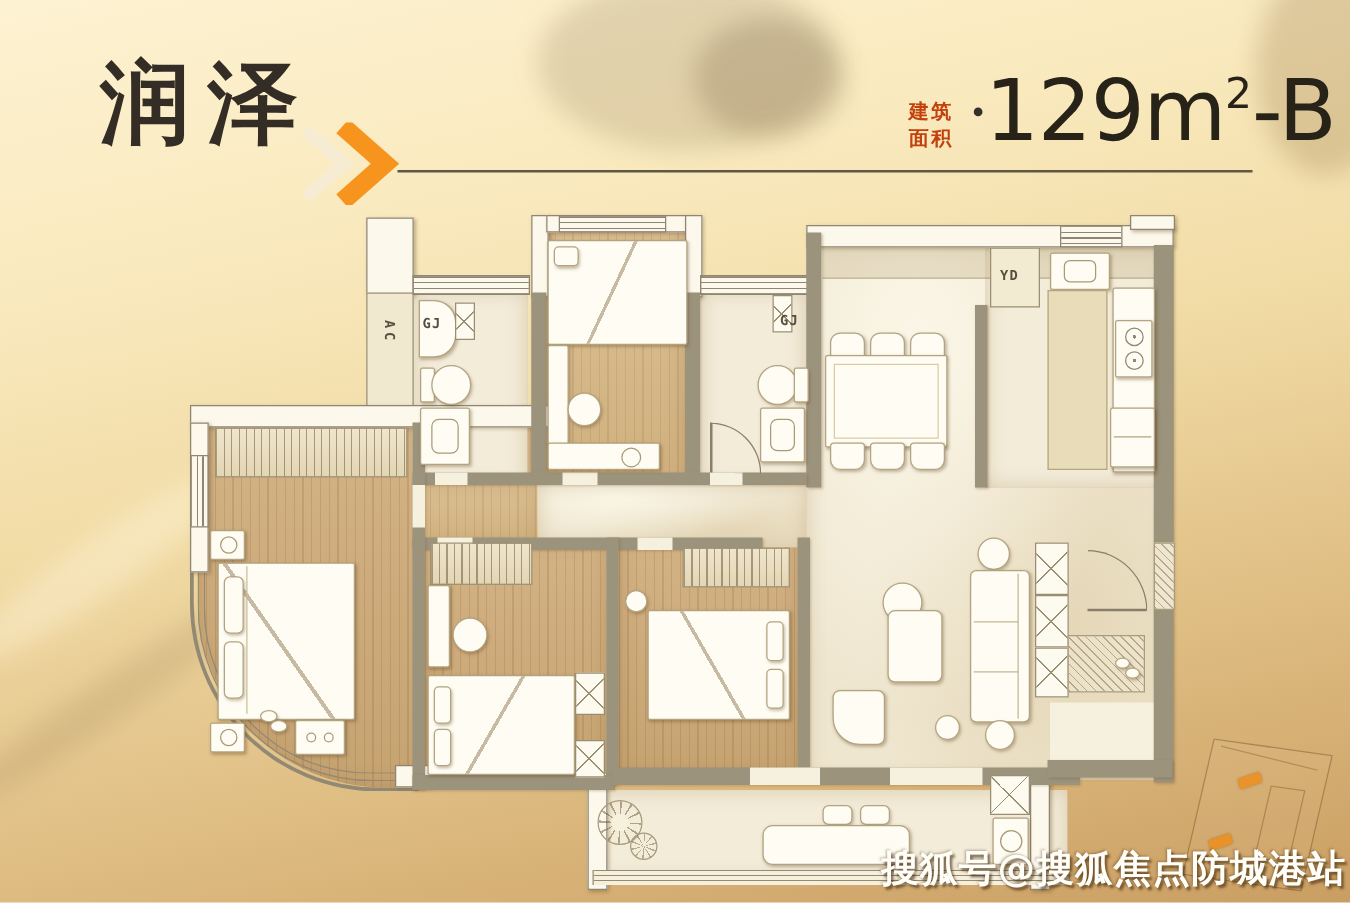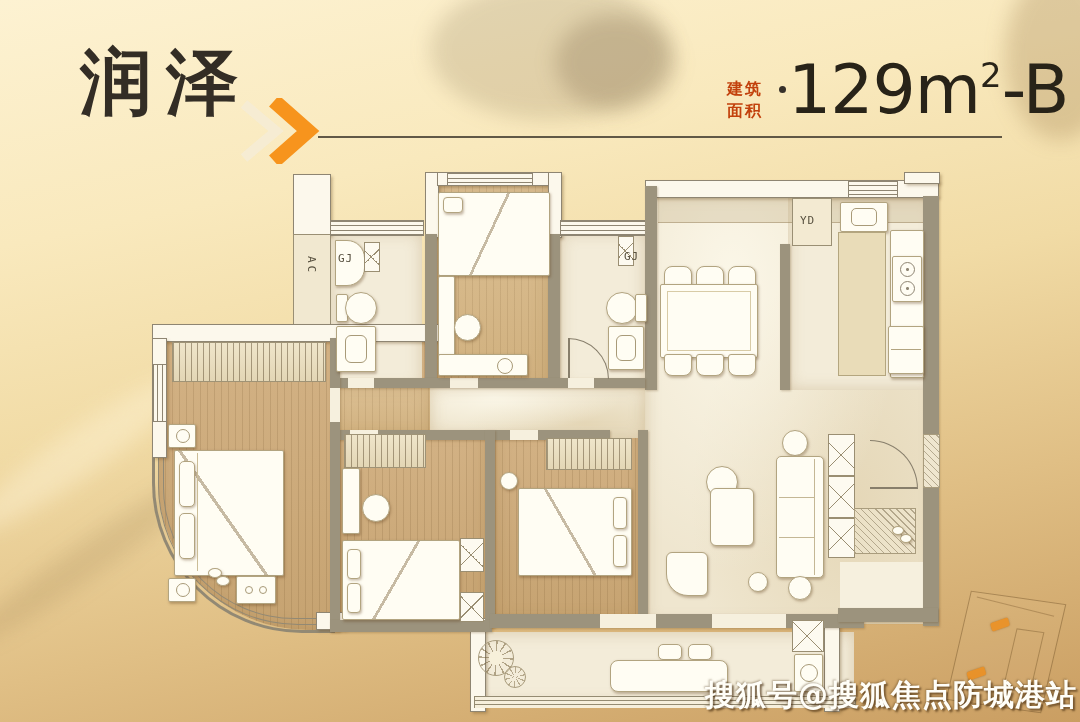--- a/index.html
+++ b/index.html
@@ -30,21 +30,21 @@
   .wt{position:absolute;background:#9c937d;box-shadow:1px 1px 2px rgba(110,80,40,.3)}
   .gap{position:absolute;background:#f6f0de}
   .winh{position:absolute;background:repeating-linear-gradient(180deg,#8e8572 0 1px,#fcf8ec 1px 4.5px);border:1px solid #8e8572}
   .winv{position:absolute;background:repeating-linear-gradient(90deg,#8e8572 0 1px,#fcf8ec 1px 4.5px);border:1px solid #8e8572}
   .fw{position:absolute;background:#fffdf3;border:1px solid #b2a480;border-radius:2px;box-shadow:1px 1.5px 2.5px rgba(100,70,35,.35)}
   .wrd{position:absolute;background:repeating-linear-gradient(90deg,rgba(80,62,35,.45) 0 1px,transparent 1px 6px),linear-gradient(180deg,#efe5ca,#e3d6b5);border:1px solid #9f9376}
   .xb{position:absolute;background-color:#fdfaf0;border:1px solid #9a8e72;
       background-image:linear-gradient(45deg,transparent calc(50% - 1px),#9a8e72 calc(50% - 1px),#9a8e72 50%,transparent 50%),
                        linear-gradient(135deg,transparent calc(50% - 1px),#9a8e72 calc(50% - 1px),#9a8e72 50%,transparent 50%)}
   .circ{border-radius:50%}
-  .lab{position:absolute;font-family:"DejaVu Sans Mono","Liberation Mono",monospace;font-size:11px;color:#57503f;letter-spacing:1px;font-weight:normal}
+  .lab{position:absolute;font-family:"DejaVu Sans Mono","Liberation Mono",monospace;font-size:11px;color:#57503f;letter-spacing:1px;font-weight:bold}
   .rail{position:absolute;background:repeating-linear-gradient(180deg,#948b72 0 1px,#f6efdc 1px 4px);border-left:1px solid #948b72;border-right:1px solid #948b72}
   .arc{position:absolute;border-top:1.6px solid #877e6b;border-right:1.6px solid #877e6b;border-top-right-radius:100% 100%}
   .curveline{position:absolute;border-left:2px solid #928974;border-bottom:2px solid #928974;background:transparent}
   .hatch{position:absolute;background:repeating-linear-gradient(45deg,rgba(125,110,80,.5) 0 1px,transparent 1px 5px);border:1px solid #a99c7d}
   .thin{position:absolute;background:#877e6b}
   
   #watermark{position:absolute;right:3px;bottom:6px;font-size:30px;font-weight:bold;color:#fffef8;
     text-shadow:2px 2px 2px rgba(70,45,15,.65),-1px -1px 2px rgba(70,45,15,.35);letter-spacing:1px}
   #minimap{position:absolute;left:958px;top:596px;width:94px;height:110px;border:1px solid rgba(100,70,30,.5);
     transform:rotate(13deg) skewY(-5deg);background:rgba(235,210,165,.10);opacity:.8}

